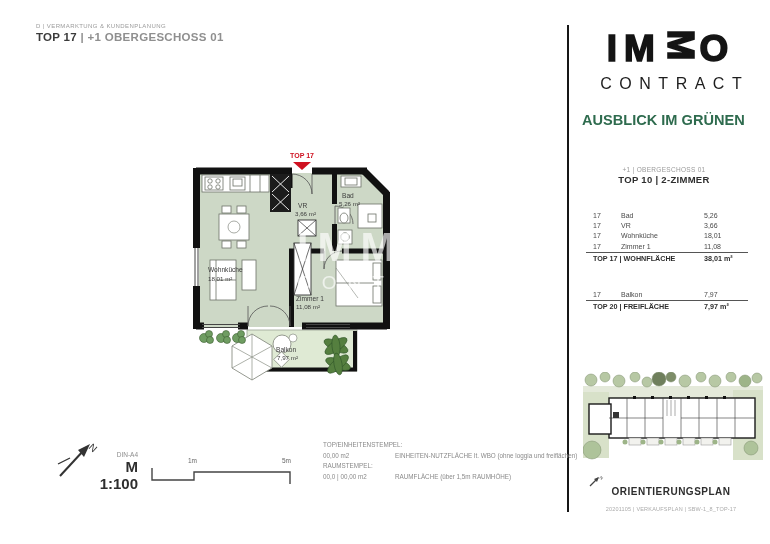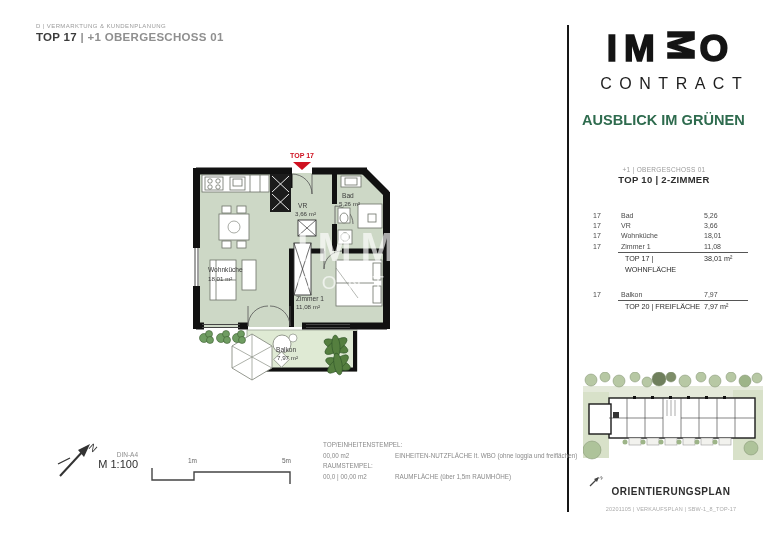--- a/index.html
+++ b/index.html
@@ -23,32 +23,32 @@
         transform:scaleX(.94);transform-origin:left;white-space:nowrap;}
 
   .floor-label{left:580px;top:166px;width:168px;text-align:center;font-size:6.5px;color:#9a9a9a;letter-spacing:.3px;}
   .unit-label{left:580px;top:174px;width:168px;text-align:center;font-size:9.5px;font-weight:700;color:#2e2e2e;letter-spacing:.3px;}
 
   .areatable{left:586px;top:211px;width:162px;font-size:7px;color:#4a4a4a;}
   .trow{display:flex;height:10.2px;line-height:10.2px;}
   .trow .c1{width:28px;padding-left:7px;}
   .trow .c2{flex:1;}
   .trow .c3{width:44px;}
-  .trow.total{font-weight:400;color:#2d2d2d;border-top:1px solid #555;height:11px;line-height:11px;font-size:7.2px;margin-left:32px;}
+  .trow.total{font-weight:700;color:#2d2d2d;border-top:1px solid #555;height:11px;line-height:11px;font-size:7.2px;}
   .trow.total .tl{flex:1;padding-left:7px;}
   .trow.total .tv{width:44px;}
   .tgap{height:26px;}
 
   
   .orient-title{left:580px;top:486px;width:182px;text-align:center;font-size:10px;font-weight:700;color:#2e2e2e;letter-spacing:.5px;}
   .orient-foot{left:580px;top:506px;width:182px;text-align:center;font-size:5.5px;color:#ababab;letter-spacing:.2px;}
 
   
   .din{left:84px;top:451px;width:54px;text-align:right;font-size:6.5px;color:#8d8d8d;}
-  .mscale{left:84px;top:458px;width:54px;text-align:right;font-size:11px;font-weight:400;color:#2e2e2e;}
+  .mscale{left:84px;top:458px;width:54px;text-align:right;font-size:15px;font-weight:700;color:#2e2e2e;}
 
   
   .stamps{left:323px;top:440px;font-size:6.3px;color:#8a8a8a;line-height:10.5px;}
   .stamps .val{display:inline-block;width:72px;}
 
   
   .wm{left:297px;top:227px;color:rgba(255,255,255,.65);line-height:1;pointer-events:none;}
   .wm .l1{font-size:41px;font-weight:800;letter-spacing:9px;}
   .wm .l2{font-size:19px;font-weight:400;letter-spacing:11px;margin-top:5px;}
 

